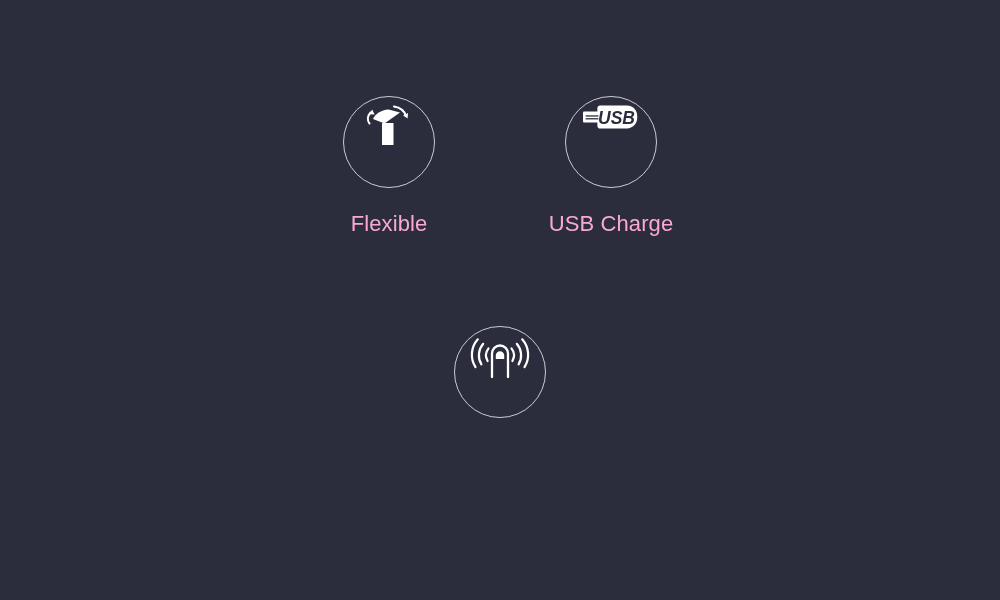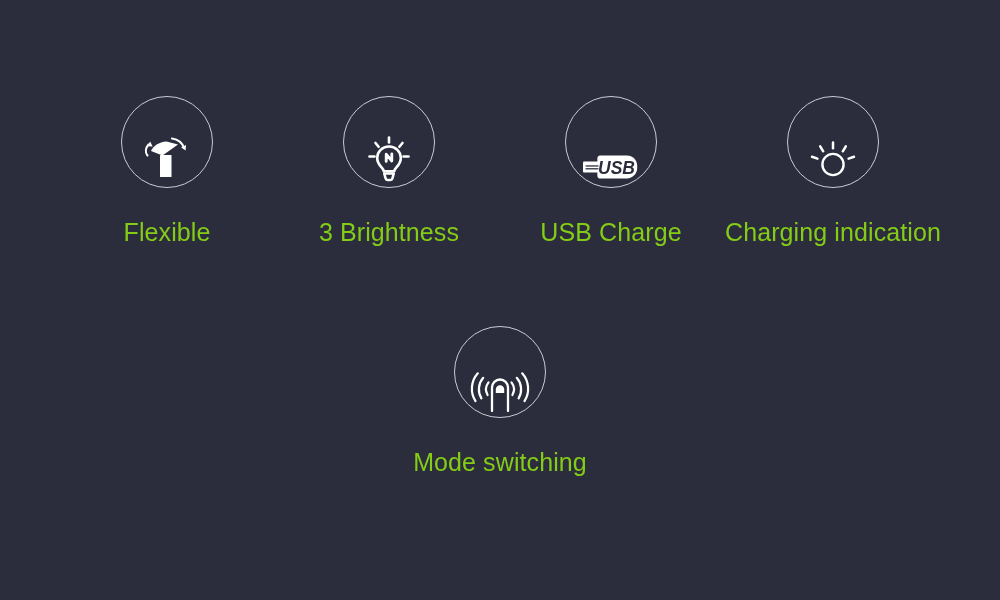--- a/index.html
+++ b/index.html
@@ -40,31 +40,31 @@
     display: flex;
     flex-direction: column;
     align-items: center;
   }
   .icon-ring {
     width: 92px;
     height: 92px;
     border-radius: 50%;
     border: 1.6px solid #c9cbd6;
     display: flex;
-    align-items: flex-end;
+    align-items: flex-start;
     justify-content: center;
     box-sizing: border-box;
   }
   .icon-ring svg {
     display: block;
   }
   .feature-label {
-    margin-top: 32px;
-    color: #84cc16;
-    font-size: 25px;
+    margin-top: 24px;
+    color: #f9a8d4;
+    font-size: 22px;
     line-height: 24px;
     letter-spacing: 0.1px;
     white-space: nowrap;
     text-align: center;
     font-family: "Liberation Sans", sans-serif;
   }
 </style>
 </head>
 <body>
 
@@ -87,70 +87,38 @@
             </g>
             <g fill="#ffffff">
               <path d="M12.2 12.6 L14.6 17.6 L9.2 17.2 Z"></path>
               <path d="M47.6 21.6 L43.1 18.6 L48.0 16.0 Z"></path>
             </g>
           </svg>
         </div>
         <div class="feature-label">Flexible</div>
       </div>
 
-      <div class="feature-cell">
-        <div class="icon-ring">
-          <svg width="56" height="56" viewBox="0 0 56 56">
-            <g fill="none" stroke="#ffffff" stroke-width="2.6" stroke-linecap="round">
-              <path d="M28 6.5 V11.5"></path>
-              <path d="M14.5 12.0 L17.6 15.8"></path>
-              <path d="M41.5 12.0 L38.4 15.8"></path>
-              <path d="M8.5 25.5 H13.5"></path>
-              <path d="M47.5 25.5 H42.5"></path>
-            </g>
-            <path d="M28 15.5 C21.4 15.5 16.2 20.6 16.2 26.9 C16.2 31.0 18.3 33.8 20.4 36.2 C21.8 37.8 22.6 38.8 22.8 40.2 H33.2 C33.4 38.8 34.2 37.8 35.6 36.2 C37.7 33.8 39.8 31.0 39.8 26.9 C39.8 20.6 34.6 15.5 28 15.5 Z" fill="none" stroke="#ffffff" stroke-width="2.6" stroke-linejoin="round"></path>
-            <path d="M23.2 42.4 H32.8 L31.4 47.4 C31.2 48.3 30.4 48.9 29.5 48.9 H26.5 C25.6 48.9 24.8 48.3 24.6 47.4 Z" fill="none" stroke="#ffffff" stroke-width="2.5" stroke-linejoin="round"></path>
-            <path d="M25.2 30.4 L25.2 23.2 L30.8 30.0 L30.8 22.8" fill="none" stroke="#ffffff" stroke-width="2.8" stroke-linecap="round" stroke-linejoin="round"></path>
-          </svg>
-        </div>
-        <div class="feature-label">3 Brightness</div>
-      </div>
 
       <div class="feature-cell">
         <div class="icon-ring">
           <svg width="62" height="40" viewBox="0 0 62 40">
             <g fill="#ffffff">
               <rect x="3" y="14.5" width="20" height="11" rx="1"></rect>
               <path d="M20 8.5 H47 C52.6 8.5 57.2 13.2 57.2 18.9 L57.2 21.1 C57.2 26.8 52.6 31.5 47 31.5 H20 C18.6 31.5 17.4 30.3 17.4 28.9 L17.4 11.1 C17.4 9.7 18.6 8.5 20 8.5 Z"></path>
             </g>
             <g fill="#2b2d3d" opacity="0.85">
               <rect x="5.6" y="18.2" width="12.8" height="1.5"></rect>
               <rect x="5.6" y="21.0" width="12.8" height="1.5"></rect>
             </g>
             <text x="36.5" y="26.6" fill="#2b2d3d" font-family="'Liberation Sans', sans-serif" font-size="17.5" font-weight="bold" font-style="italic" text-anchor="middle">USB</text>
           </svg>
         </div>
         <div class="feature-label">USB Charge</div>
       </div>
 
-      <div class="feature-cell">
-        <div class="icon-ring">
-          <svg width="52" height="52" viewBox="0 0 52 52">
-            <circle cx="26" cy="29.5" r="10.6" fill="none" stroke="#ffffff" stroke-width="2.4"></circle>
-            <g stroke="#ffffff" stroke-width="2.5" stroke-linecap="round">
-              <path d="M26 7.5 V13.2"></path>
-              <path d="M13.2 11.4 L16.2 16.3"></path>
-              <path d="M38.8 11.4 L35.8 16.3"></path>
-              <path d="M5.0 21.8 L10.4 23.6"></path>
-              <path d="M47.0 21.8 L41.6 23.6"></path>
-            </g>
-          </svg>
-        </div>
-        <div class="feature-label">Charging indication</div>
-      </div>
 
     </div>
 
     <div class="feature-row">
 
 
 
       <div class="feature-cell">
         <div class="icon-ring">
           <svg width="62" height="56" viewBox="0 0 62 56">
@@ -161,20 +129,19 @@
             <g fill="none" stroke="#ffffff" stroke-width="2.2" stroke-linecap="round">
               <path d="M18.6 34.0 C16.4 30.1 16.7 25.1 19.5 21.4"></path>
               <path d="M43.4 34.0 C45.6 30.1 45.3 25.1 42.5 21.4"></path>
               <path d="M12.4 37.4 C8.5 31.0 9.2 22.5 14.2 16.8"></path>
               <path d="M49.6 37.4 C53.5 31.0 52.8 22.5 47.8 16.8"></path>
               <path d="M6.5 40.2 C1.0 31.7 1.8 20.0 8.8 12.3"></path>
               <path d="M55.5 40.2 C61.0 31.7 60.2 20.0 53.2 12.3"></path>
             </g>
           </svg>
         </div>
-        <div class="feature-label">Mode switching</div>
       </div>
 
 
     </div>
 
   </div>
 </div>
 
 </body></html>

